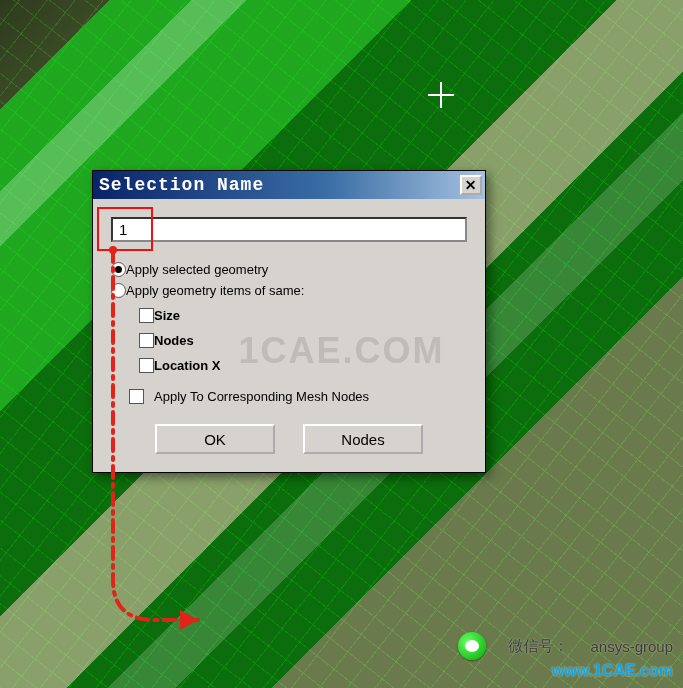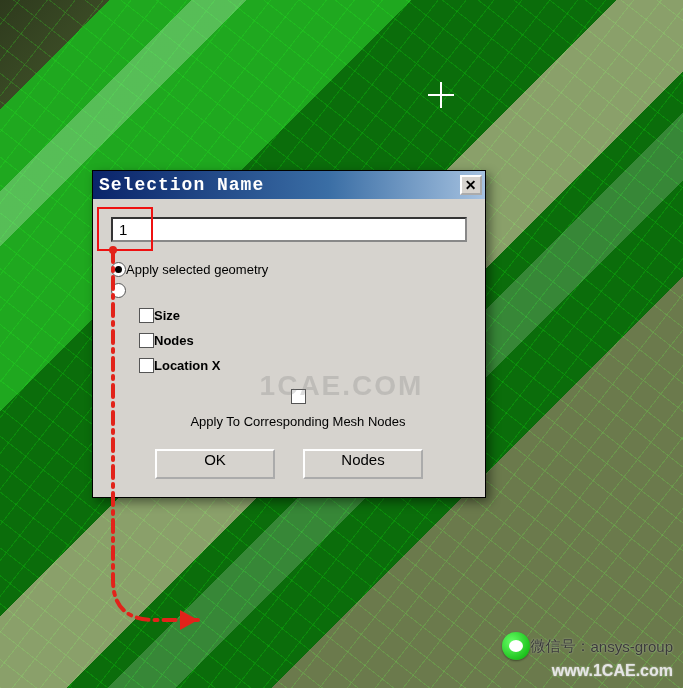--- a/index.html
+++ b/index.html
@@ -107,65 +107,64 @@
   }
   .checkbox{
     width:15px; height:15px; border:1px solid #555; background:#fff;
     display:inline-block;
   }
   .sub-checks{ margin-left:28px; margin-top:4px; margin-bottom:16px;}
   .sub-checks .check-row{ margin:10px 0;font-weight:bold;}
 
   .watermark{
     position:absolute; left:50%; top:330px; transform:translateX(-50%);
-    font-size:28px; font-weight:bold; color:rgba(120,120,120,.25);
+    font-size:36px; font-weight:bold; color:rgba(120,120,120,.25);
     letter-spacing:2px; pointer-events:none;
     font-family:Arial;
-    margin-top:40px;
-  }
-
-  .apply-mesh-row{ display:flex; align-items:center; gap:10px; margin:14px 0 20px 18px;flex-direction:column;}
+  }
+
+  .apply-mesh-row{ display:flex; align-items:center; gap:10px; margin:14px 0 20px 18px;}
 
   .btn-row{ display:flex; gap:28px; justify-content:center; padding-bottom:4px;}
   .btn{
     width:120px; height:30px;
     background:#d6d3ce;
     border:2px outset #fff;
     font-size:15px; color:#000;
-    display:flex; justify-content:center;
+    display:flex; align-items:center; justify-content:center;
     cursor:default;
   }
 
   
   .anno{
     position:absolute; pointer-events:none; z-index:20;
   }
   .anno svg{ overflow:visible; }
 
   
   .footer{
     position:absolute; right:10px; bottom:8px;
     text-align:right; font-family:Arial;
   }
   .wechat-line{
-    color:#3a3a3a; font-size:15px; display:flex; align-items:center; justify-content:flex-end; gap:0;
+    color:#3a3a3a; font-size:15px; display:flex; align-items:center; justify-content:flex-end; gap:22px;
     text-shadow:0 0 2px rgba(255,255,255,.5);
   }
   .wechat-icon{
     width:28px; height:28px; border-radius:50%;
     background:radial-gradient(circle at 35% 35%, #6f6, #0a0);
     display:inline-flex; align-items:center; justify-content:center;
     box-shadow:0 1px 2px rgba(0,0,0,.4);
   }
   .wechat-icon::before{
     content:""; width:14px; height:12px; background:#fff; border-radius:50% 50% 50% 50%;
     position:relative;
   }
   .url-line{
-    color:#e5e5e5; font-size:16px; font-weight:bold; margin-top:2px;
+    color:#0ea5e9; font-size:16px; font-weight:bold; margin-top:2px;
     text-shadow:0 0 2px rgba(255,255,255,.6);
   }
 </style>
 </head>
 <body>
 
 <div class="bg"></div>
 <div class="cursor-cross"></div>
 
 <div class="dialog">
@@ -182,20 +181,21 @@
       <input class="text-input" type="text" value="1" style="">
       <div class="input-highlight"></div>
     </div>
 
     <div class="radio-row">
       <span class="radio checked"></span>
       <span>Apply selected geometry</span>
     </div>
     <div class="radio-row">
       <span class="radio"></span>
+      <span>Apply geometry items of same:</span>
     </div>
 
     <div class="sub-checks">
       <div class="check-row">
         <span class="checkbox"></span>
         <span>Size</span>
       </div>
       <div class="check-row">
         <span class="checkbox"></span>
         <span>Nodes</span>

